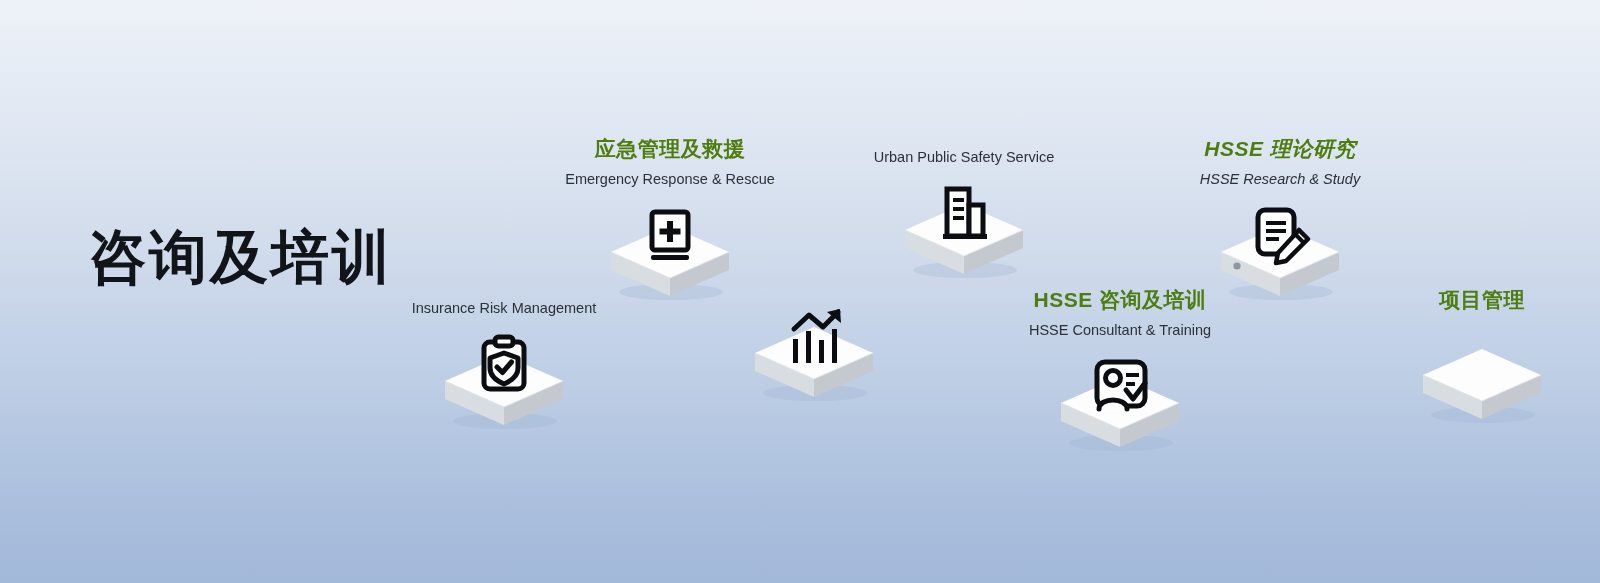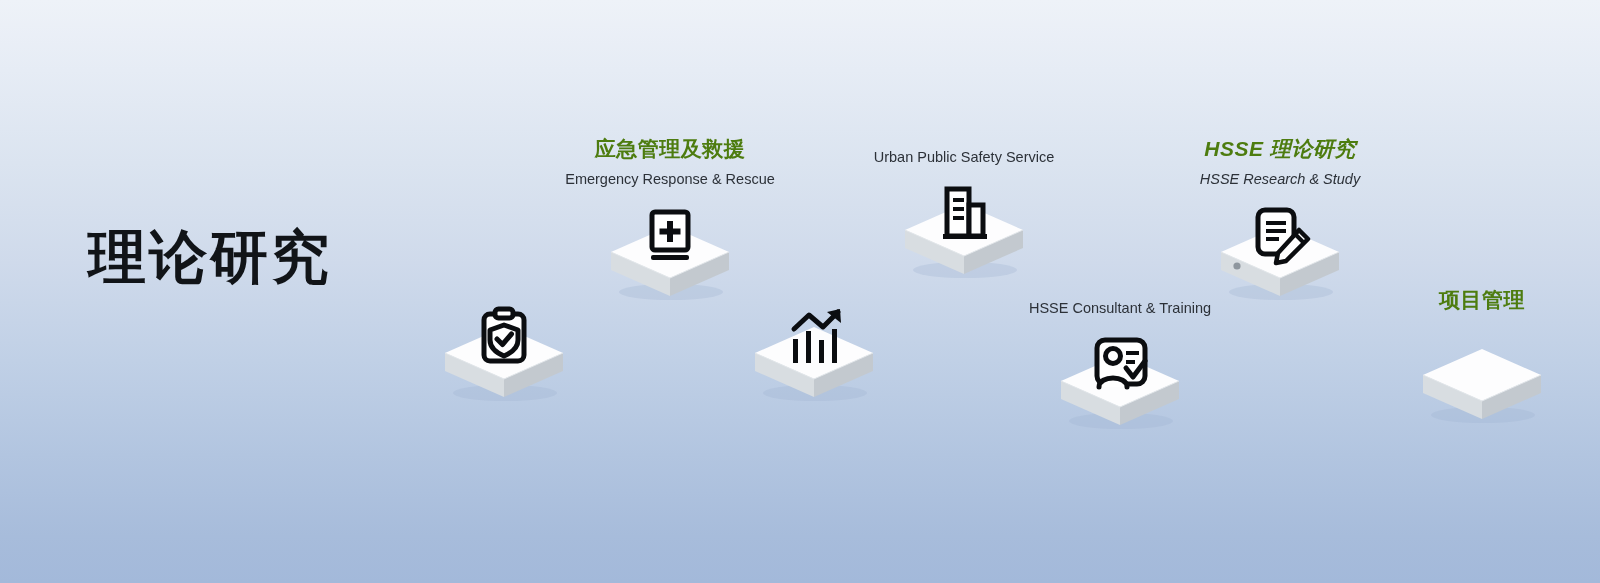--- a/index.html
+++ b/index.html
@@ -105,21 +105,21 @@
 
   
   .row-top  { top: 138px; }
   .row-bot  { top: 289px; }
 </style>
 </head>
 <body>
 
 <div class="stage">
 
-  <div class="section-title">理论研究</div>
+  <div class="section-title">咨询及培训</div>
 
   <div class="item row-top" style="left:520px;">
     <div class="label-cn">应急管理及救援</div>
     <div class="label-en">Emergency Response &amp; Rescue</div>
     <div class="plinth-wrap">
       <div class="plinth">
         <svg viewBox="0 0 130 96">
           <ellipse cx="66" cy="86" rx="52" ry="8" fill="#9fb4d2" opacity="0.30"></ellipse>
           <polygon points="65,20 124,46 65,72 6,46" fill="#fdfdfe"></polygon>
           <polygon points="6,46 65,72 65,90 6,64" fill="#d8dde1"></polygon>
@@ -184,20 +184,21 @@
           <rect x="18" y="23" width="20" height="4" fill="#0b0d10"></rect>
           <rect x="18" y="31" width="13" height="4" fill="#0b0d10"></rect>
           <path d="M51 24 L60 33 L38 55 L28 57 L30 47 Z" fill="#ffffff" stroke="#0b0d10" stroke-width="4.5" stroke-linejoin="round"></path>
           <path d="M47 28 L56 37" stroke="#0b0d10" stroke-width="4"></path>
         </svg>
       </div>
     </div>
   </div>
 
   <div class="item row-bot" style="left:354px;">
+    <div class="label-en">Insurance Risk Management</div>
     <div class="plinth-wrap">
       <div class="plinth">
         <svg viewBox="0 0 130 96">
           <ellipse cx="66" cy="86" rx="52" ry="8" fill="#9fb4d2" opacity="0.30"></ellipse>
           <polygon points="65,20 124,46 65,72 6,46" fill="#fdfdfe"></polygon>
           <polygon points="6,46 65,72 65,90 6,64" fill="#d8dde1"></polygon>
           <polygon points="65,72 124,46 124,64 65,90" fill="#c3c9cf"></polygon>
           <polyline points="6,46 65,72 124,46" fill="none" stroke="#e3e7ea" stroke-width="1"></polyline>
         </svg>
       </div>
@@ -230,20 +231,21 @@
           <rect x="37" y="33" width="5" height="23" fill="#0b0d10"></rect>
           <rect x="50" y="22" width="5" height="34" fill="#0b0d10"></rect>
           <polyline points="12,22 27,8 41,20 56,5" fill="none" stroke="#0b0d10" stroke-width="5" stroke-linecap="round" stroke-linejoin="round"></polyline>
           <polygon points="58,2 59,16 45,5" fill="#0b0d10"></polygon>
         </svg>
       </div>
     </div>
   </div>
 
   <div class="item row-bot" style="left:970px;">
+    <div class="label-cn">HSSE 咨询及培训</div>
     <div class="label-en">HSSE Consultant &amp; Training</div>
     <div class="plinth-wrap">
       <div class="plinth">
         <svg viewBox="0 0 130 96">
           <ellipse cx="66" cy="86" rx="52" ry="8" fill="#9fb4d2" opacity="0.30"></ellipse>
           <polygon points="65,20 124,46 65,72 6,46" fill="#fdfdfe"></polygon>
           <polygon points="6,46 65,72 65,90 6,64" fill="#d8dde1"></polygon>
           <polygon points="65,72 124,46 124,64 65,90" fill="#c3c9cf"></polygon>
           <polyline points="6,46 65,72 124,46" fill="none" stroke="#e3e7ea" stroke-width="1"></polyline>
         </svg>

